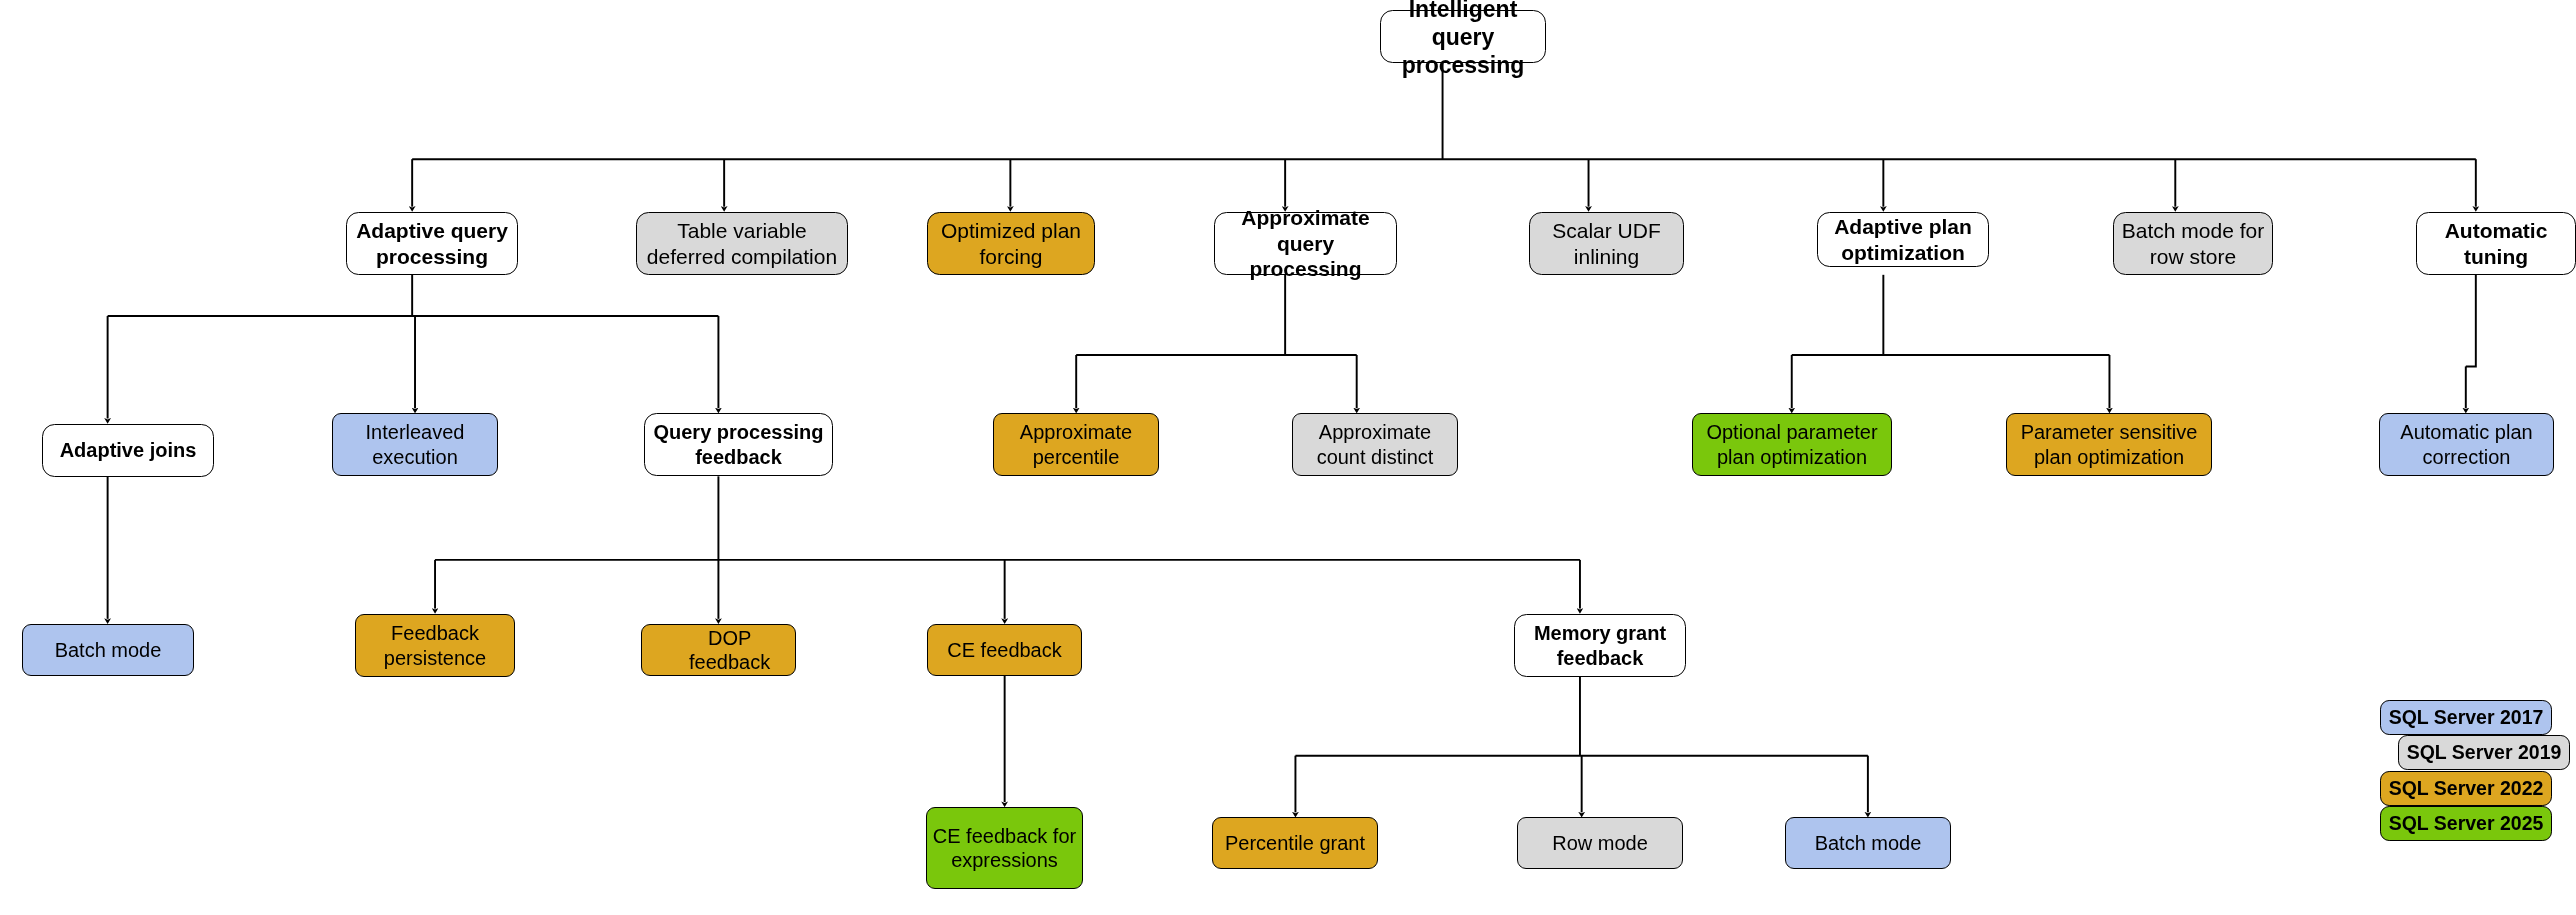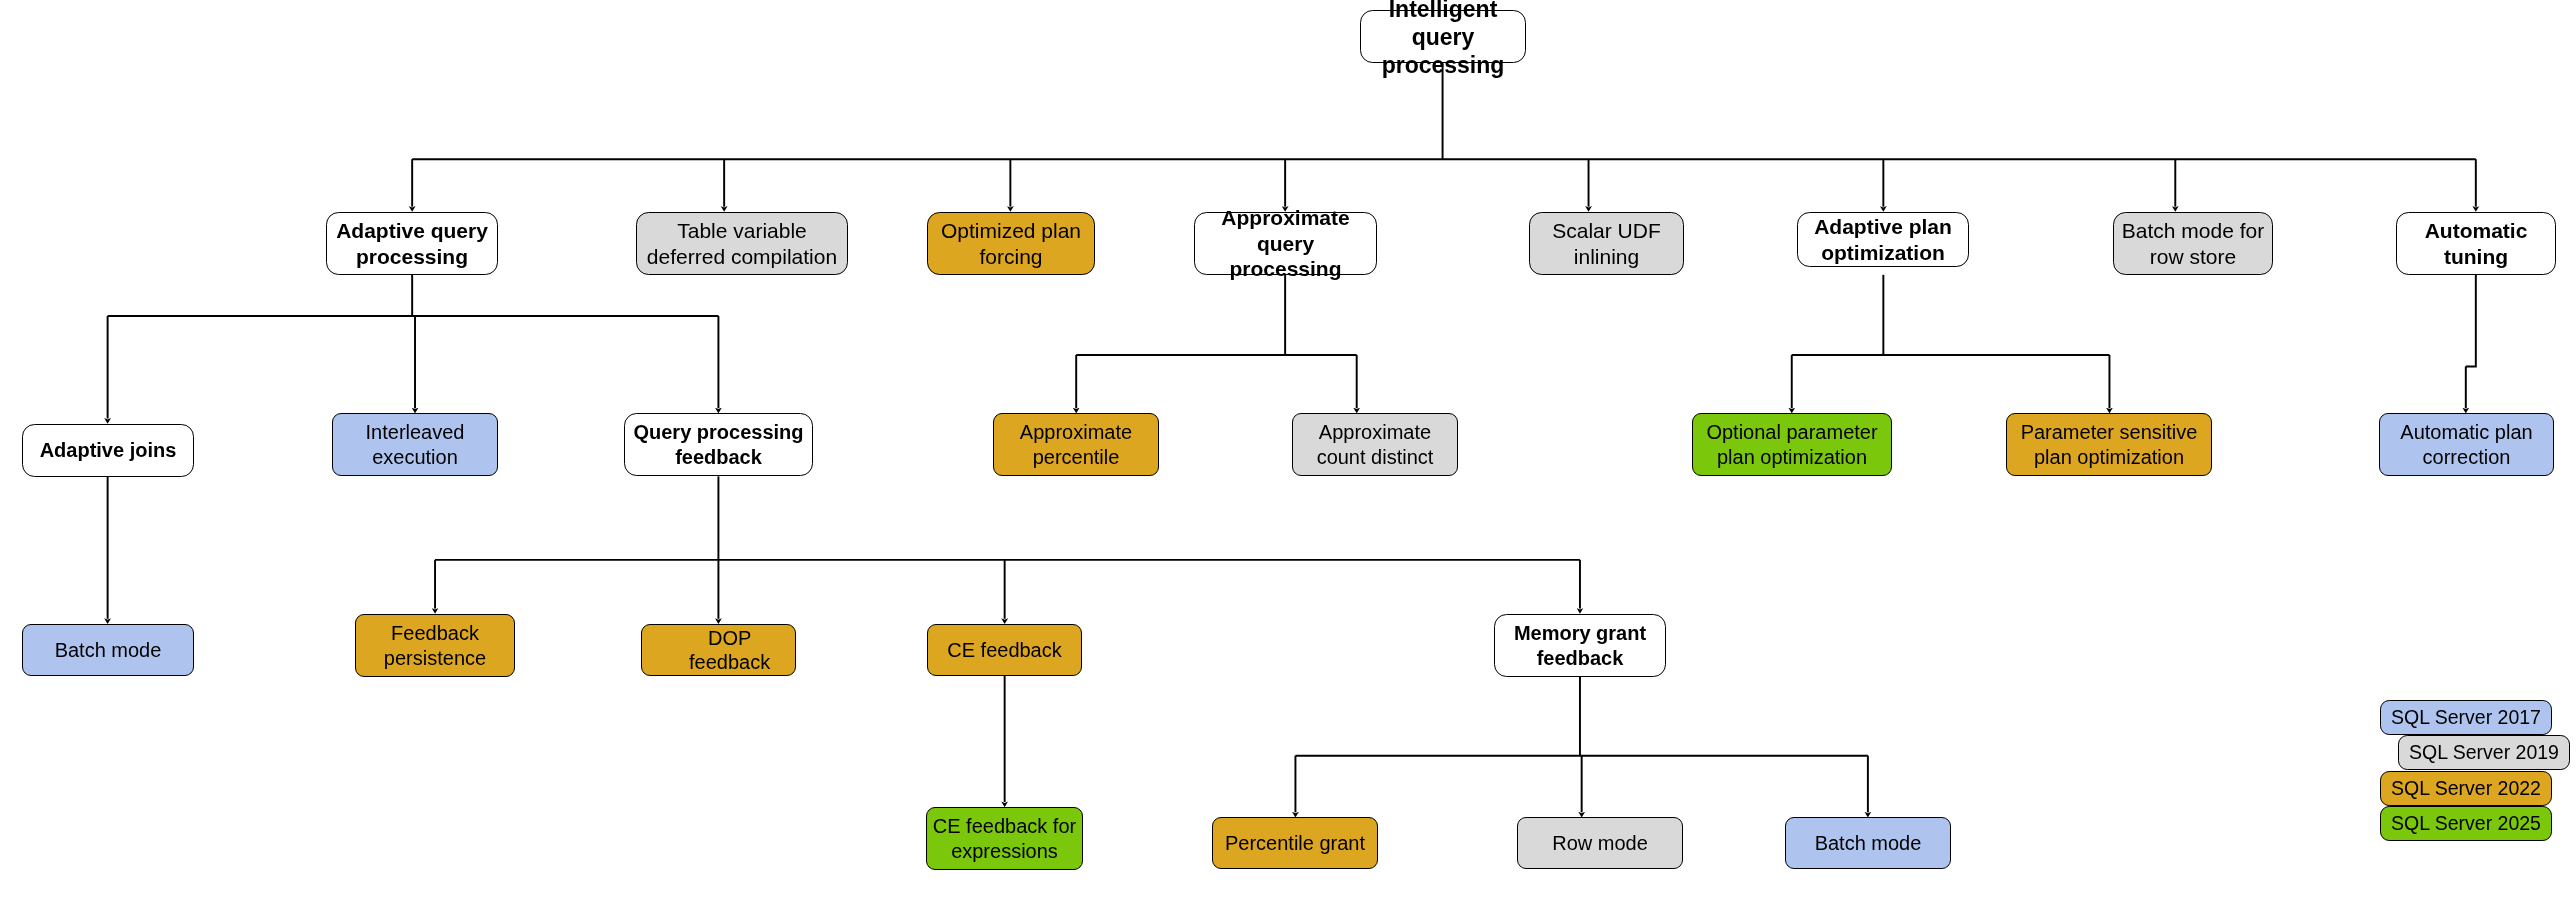--- a/index.html
+++ b/index.html
@@ -15,31 +15,31 @@
     align-items:center;
     justify-content:center;
     text-align:center;
     line-height:1.22;
     color:#000000;
     background:#ffffff;
     padding:2.3px 5.7px;
     z-index:5;
   }
   .node .lbl{display:block;white-space:pre-line;}
-  .fill-white{background:#ffffff;}
+  .fill-white{background:#ffffff;margin-left:20px;}
   .fill-gray{background:#d9d9d9;margin-left:18px;}
   .fill-orange{background:#dda620;}
   .fill-blue{background:#aec4ee;}
   .fill-green{background:#7ac70c;}
   .f-root{font-size:23px;font-weight:bold;}
   .f-l1{font-size:21px;font-weight:bold;}
   .f-l1n{font-size:21px;font-weight:normal;}
   .f-l2{font-size:20px;font-weight:bold;}
   .f-l2n{font-size:20px;font-weight:normal;border-radius:9px;}
-  .f-leg{font-size:19.5px;font-weight:normal;}
+  .f-leg{font-size:19.5px;font-weight:bold;}
   .legend-node{
     position:absolute;box-sizing:border-box;border:1.7px solid #000;border-radius:9.2px;
     display:flex;align-items:center;justify-content:center;font-size:19.5px;color:#000;z-index:6;
   }
 </style>
 </head>
 <body>
 
 <div id="stage">
 
@@ -177,21 +177,21 @@
       </div>
       <div class="node fill-orange f-l2n" style="left: 927px; top: 624px; width: 155px; height: 52px;">
         <span class="lbl">CE feedback</span>
       </div>
       <div class="node fill-white f-l2" style="left: 1494px; top: 614px; width: 172px; height: 63px;">
         <span class="lbl">Memory grant
 feedback</span>
       </div>
     </div>
   <div id="nodes-level4">
-      <div class="node fill-green f-l2n" style="left: 926px; top: 807px; width: 157px; height: 63px;">
+      <div class="node fill-green f-l2n" style="left: 926px; top: 807px; width: 157px; height: 82px;">
         <span class="lbl">CE feedback for
 expressions</span>
       </div>
       <div class="node fill-orange f-l2n" style="left: 1212px; top: 817px; width: 166px; height: 52px;">
         <span class="lbl">Percentile grant</span>
       </div>
       <div class="node fill-gray f-l2n" style="left: 1499px; top: 817px; width: 166px; height: 52px;">
         <span class="lbl">Row mode</span>
       </div>
       <div class="node fill-blue f-l2n" style="left: 1785px; top: 817px; width: 166px; height: 52px;">

